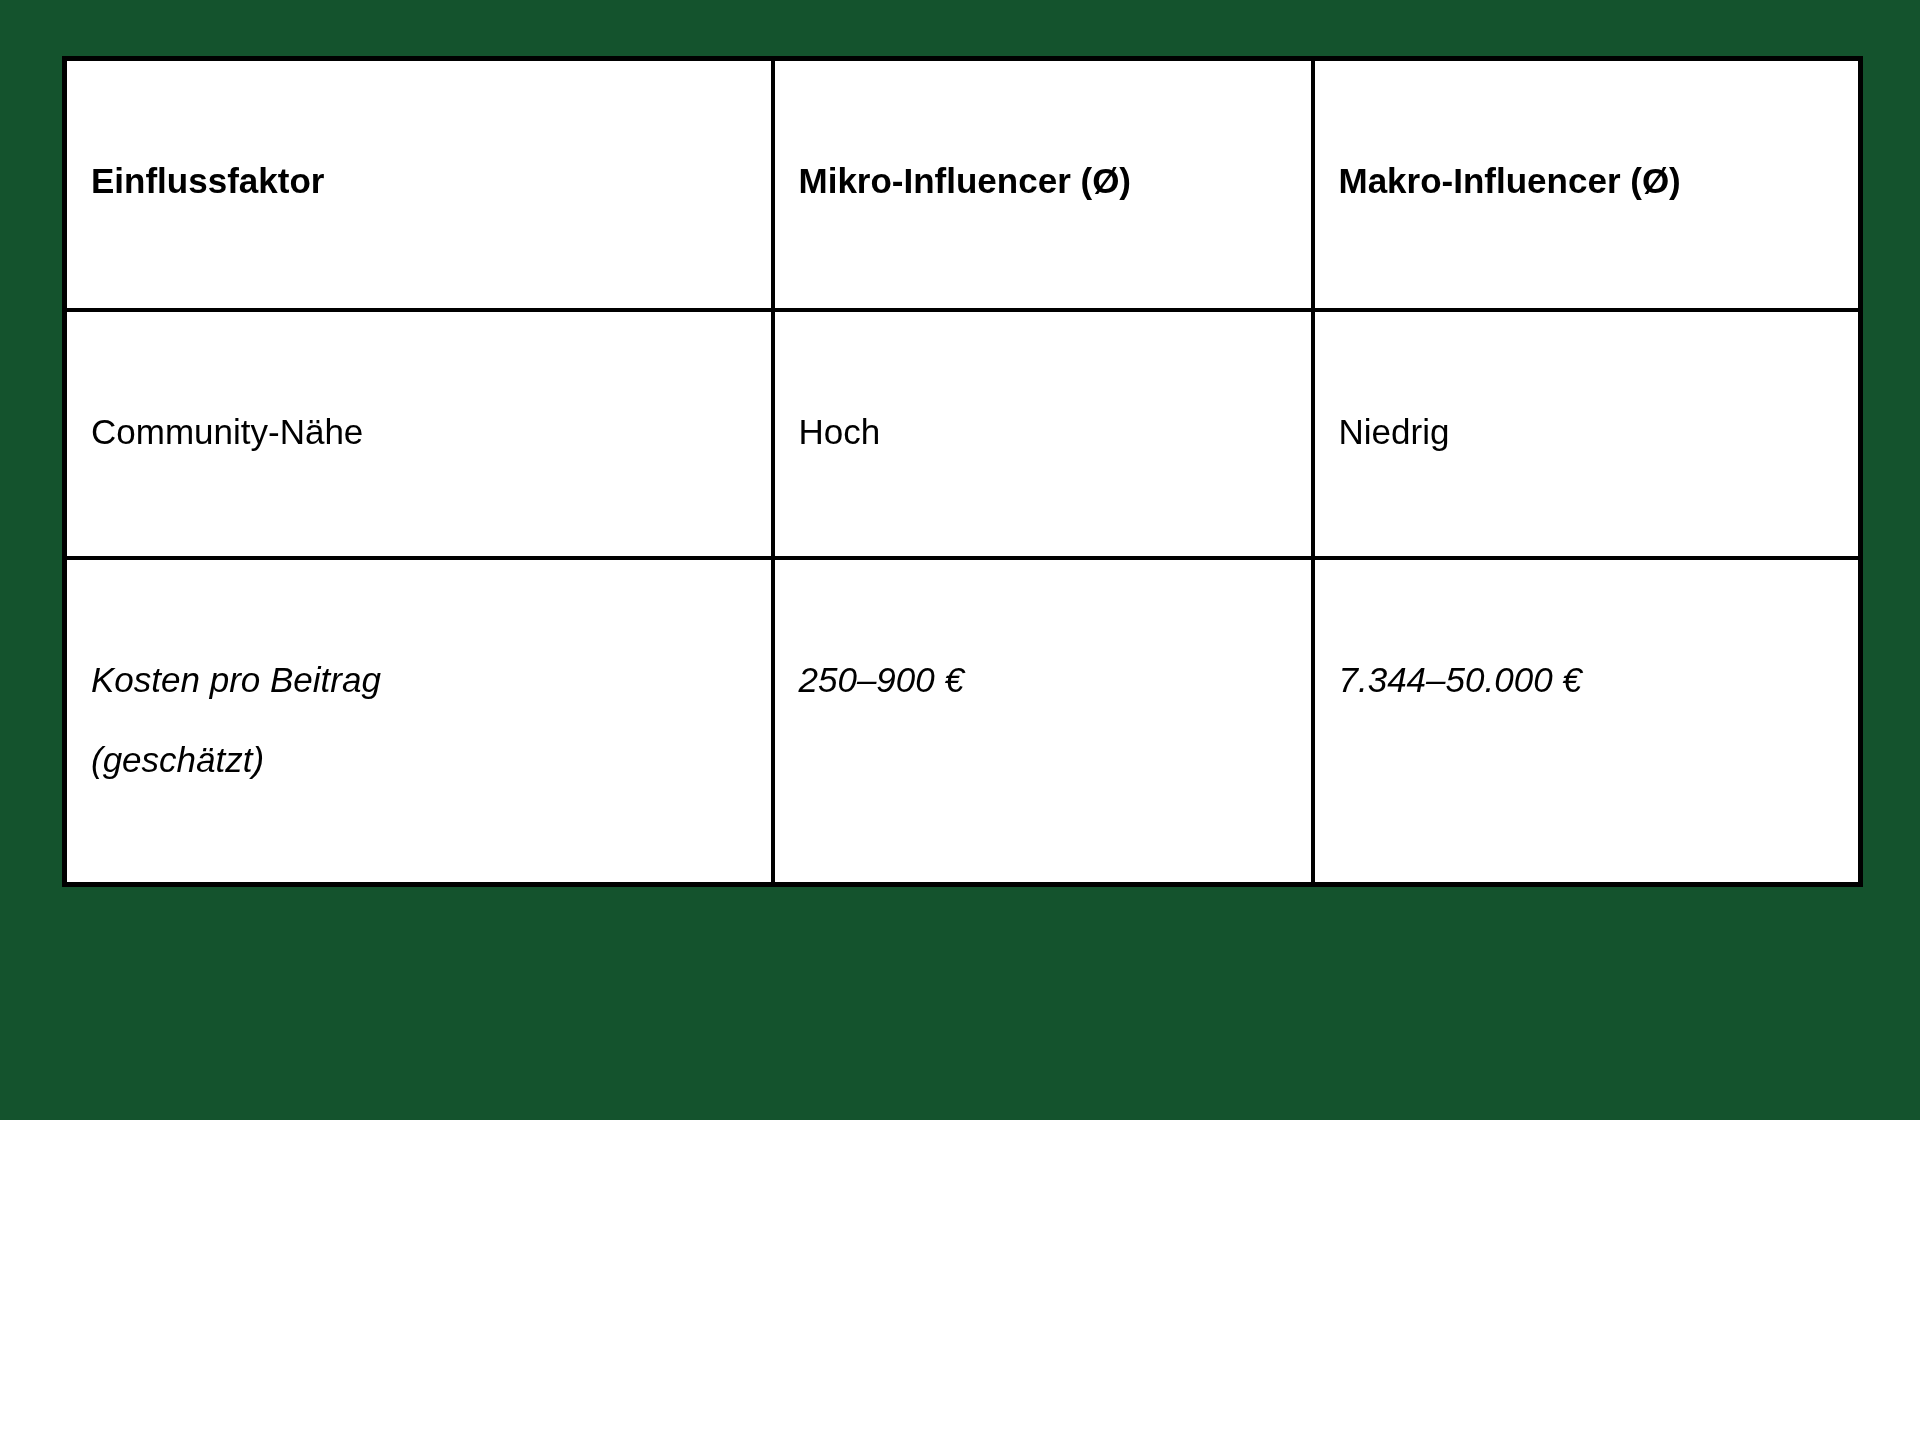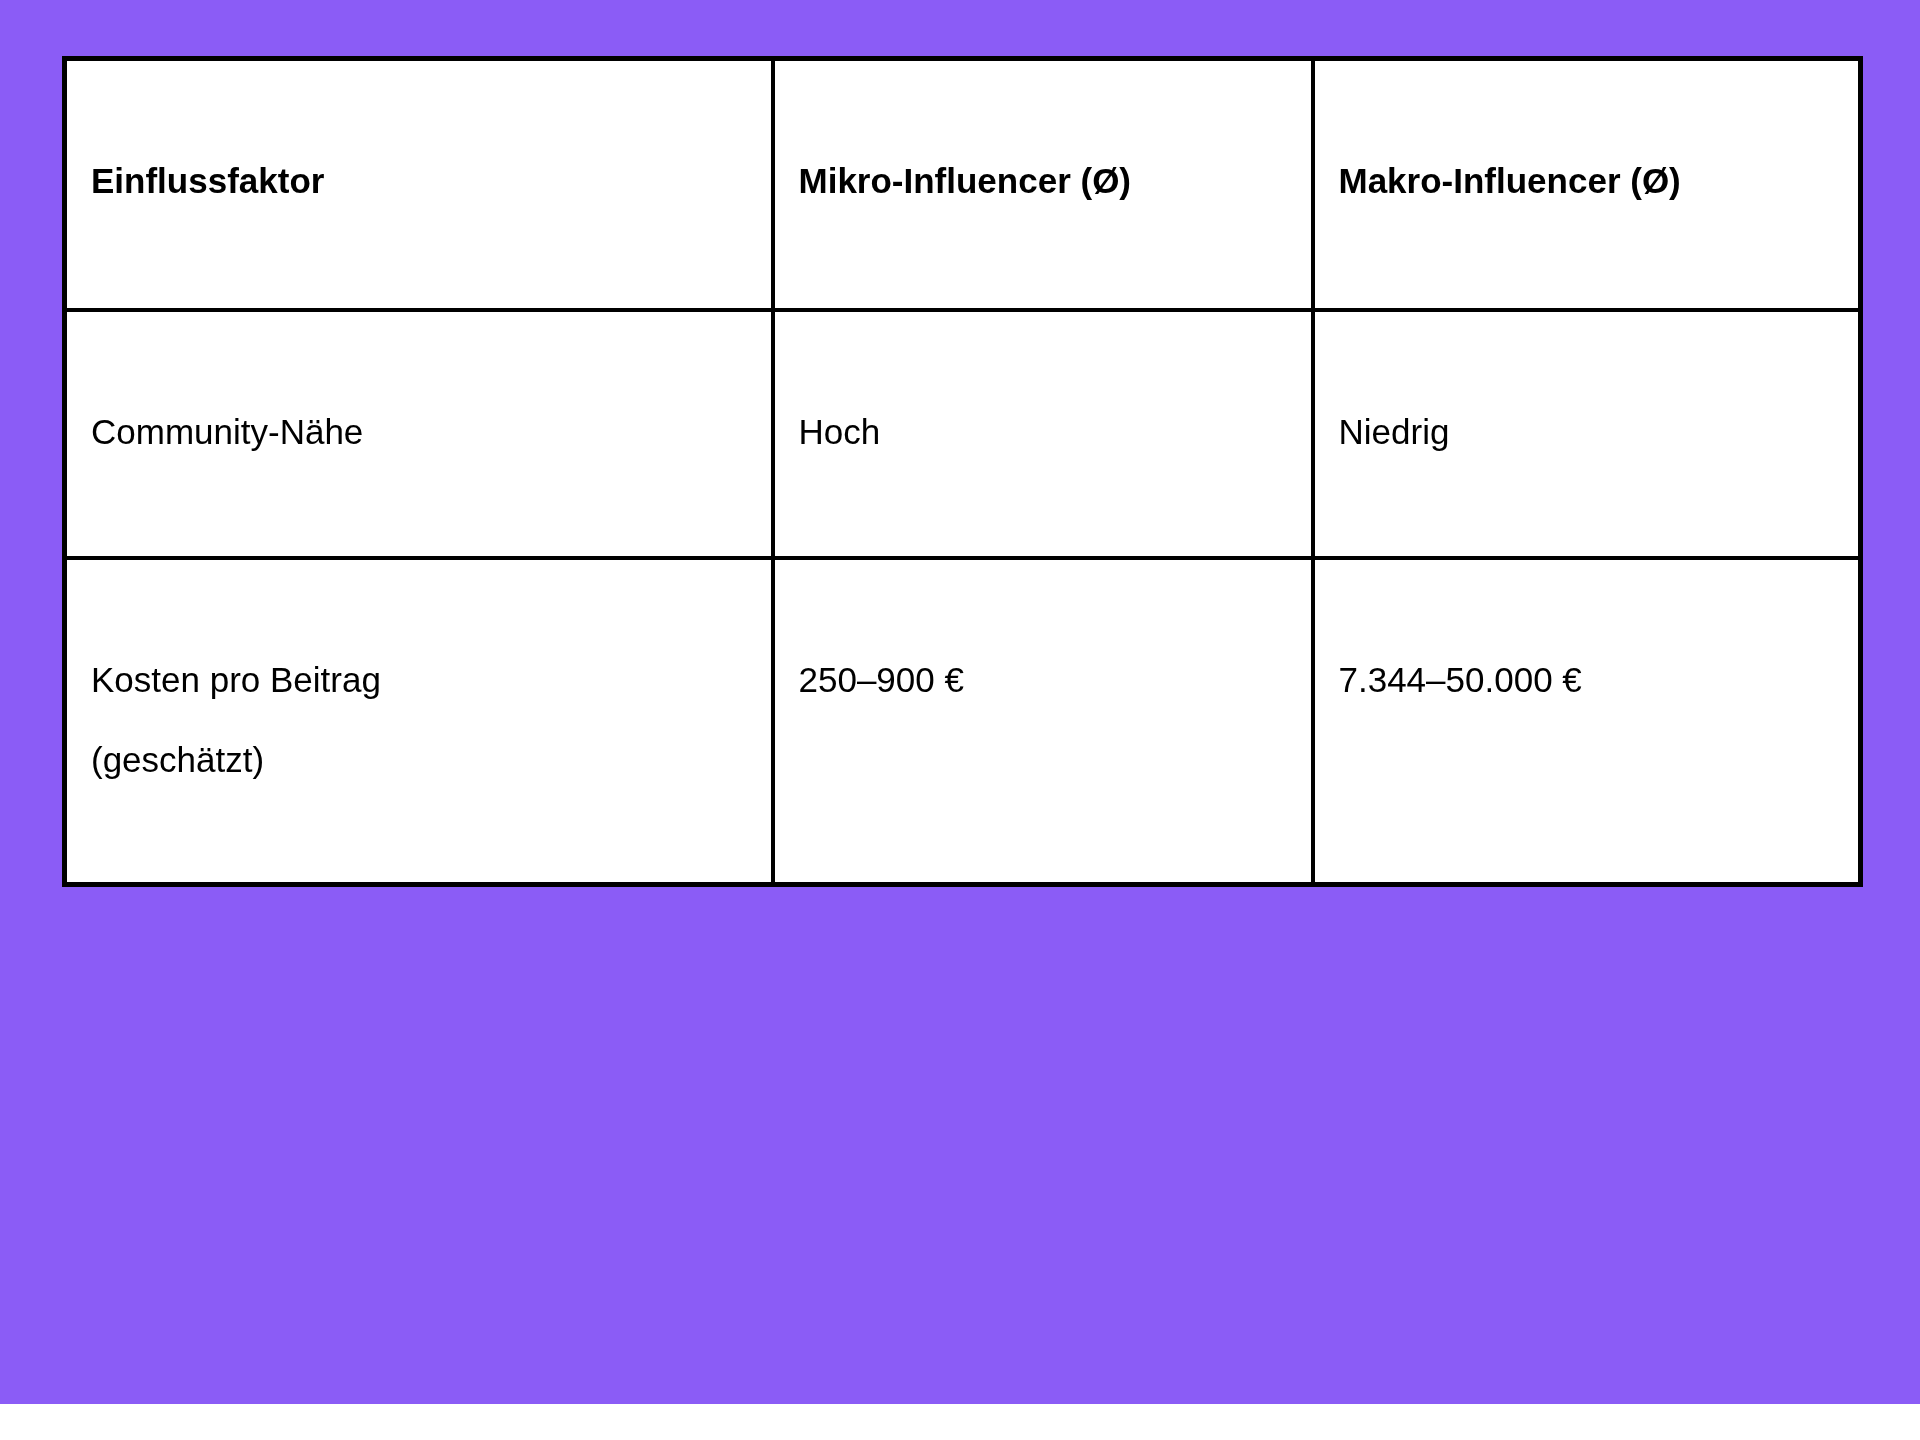--- a/index.html
+++ b/index.html
@@ -5,22 +5,22 @@
   html, body {
     margin: 0;
     padding: 0;
     background: #ffffff;
     width: 1920px;
     height: 1440px;
     font-family: "Liberation Sans", sans-serif;
   }
   .page {
     width: 1920px;
-    height: 1404px;
-    background: #8b5cf6;
+    height: 1120px;
+    background: #14532d;
     overflow: hidden;
   }
   table.comparison {
     border-collapse: collapse;
     table-layout: fixed;
     width: 1796px;
     margin: 56px 0 0 62px;
     border: 5px solid #000000;
     background: #ffffff;
   }
@@ -36,21 +36,21 @@
     line-height: 80px;
     color: #000000;
     overflow: hidden;
   }
   th { font-weight: bold; }
   td { font-weight: normal; }
   tr.r-header { height: 251px; }
   tr.r-0 { height: 251px; }
   tr.r-1 { height: 248px; }
   tr.r-2 { height: 250px; }
-  tr.r-3 { height: 327px; }
+  tr.r-3 { height: 327px; font-style: italic; }
   .line { display: block; }
 </style>
 </head>
 <body>
 
 <div class="page">
   <table class="comparison">
     <colgroup>
       <col class="c-factor">
       <col class="c-mikro">

